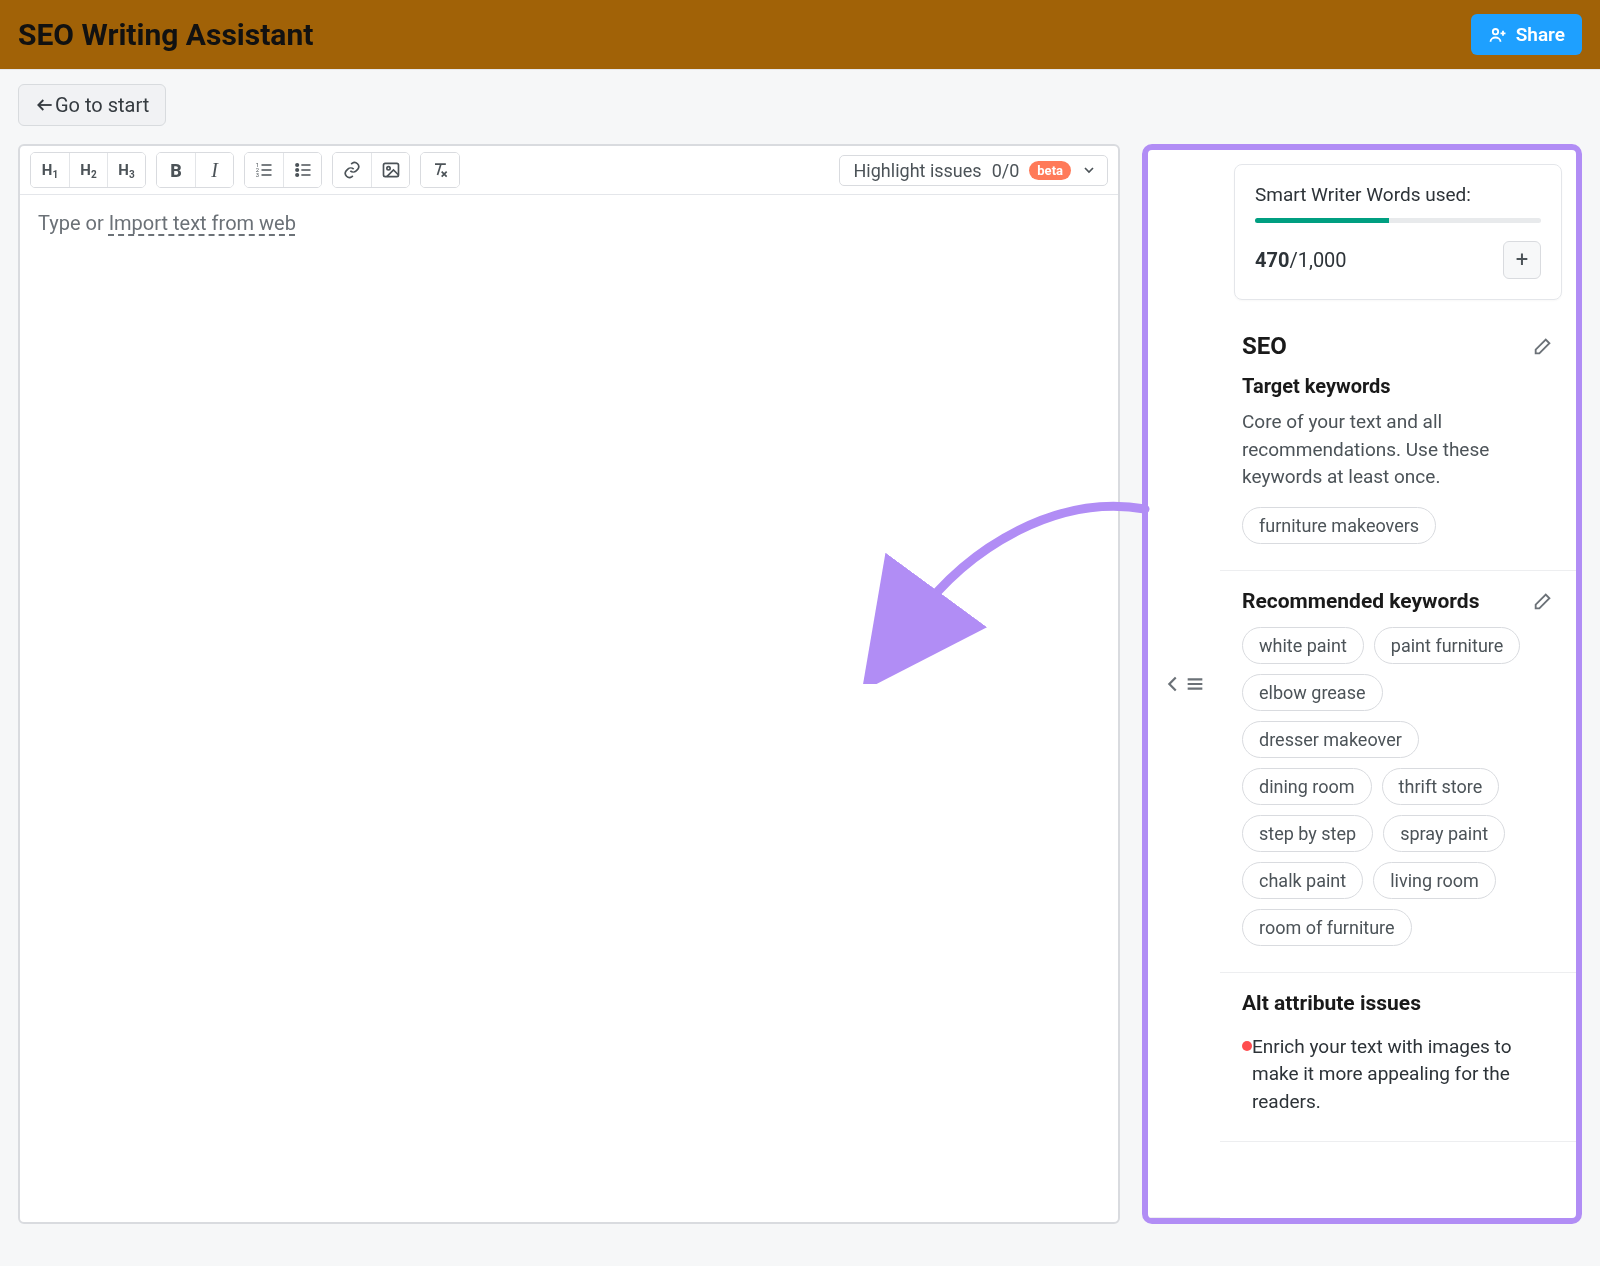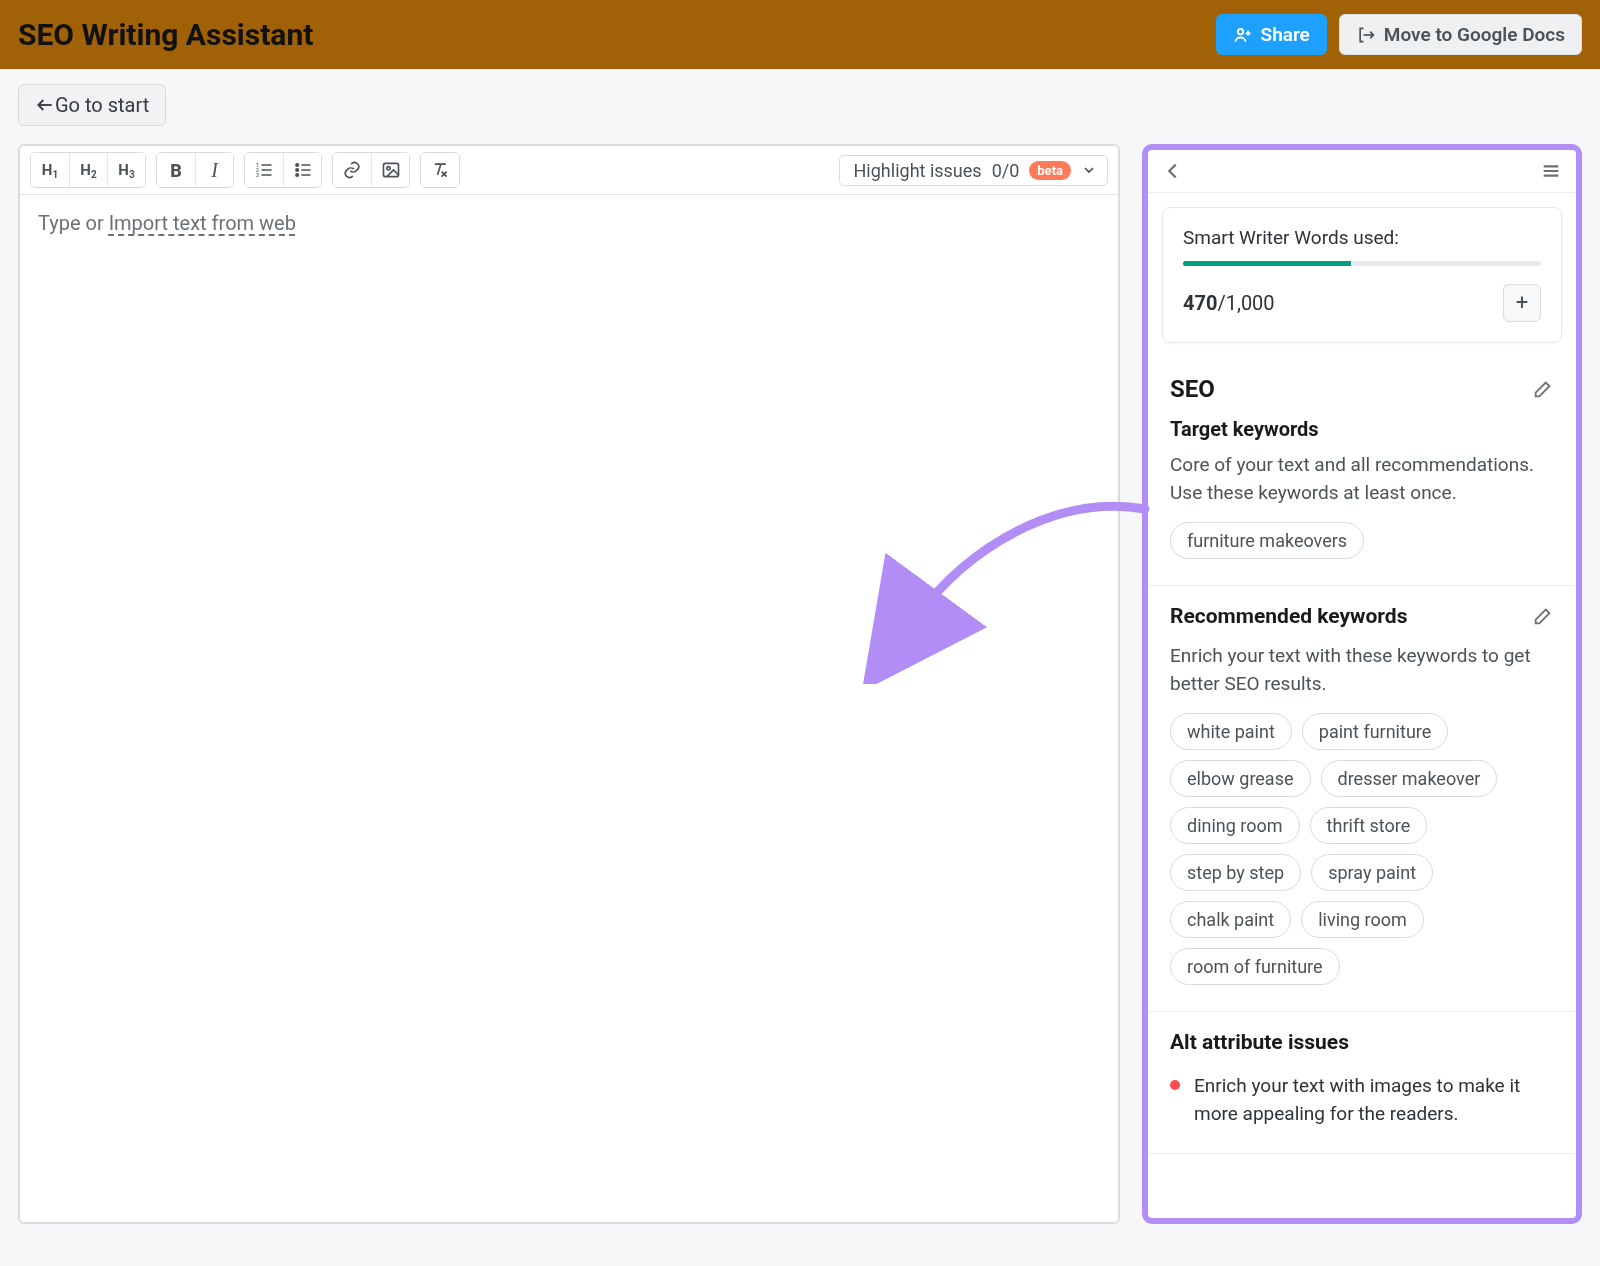--- a/index.html
+++ b/index.html
@@ -144,21 +144,20 @@
   }
 
   
   .sidebar-col { width: 440px; flex-shrink: 0; }
   .sidebar {
     background: #fff;
     border: 6px solid #b18df5;
     border-radius: 10px;
     height: 100%;
     display: flex;
-    flex-direction: column;
     overflow: hidden;
   }
   .sidebar-scroll::-webkit-scrollbar { width: 0; }
   .sb-hdr {
     display: flex; align-items: center; justify-content: space-between;
     padding: 10px 14px; border-bottom: 1px solid #edeef0;
   }
   .sb-hdr svg { width: 22px; height: 22px; color: #6b7177; cursor: pointer; }
   .sidebar-scroll { flex: 1; overflow-y: auto; }
 
@@ -199,49 +198,41 @@
   .desc { font-size: 19px; color: #4c5358; line-height: 1.45; margin-bottom: 16px; }
 
   .chips { display:flex; flex-wrap:wrap; gap: 10px; }
   .chip {
     border:1px solid #d9dbdf; border-radius: 999px;
     padding: 7px 16px; font-size: 18px; color:#4c5358;
     background:#fff; cursor:pointer;
   }
 
   .issue-row {
-    display:flex; gap: 14px; font-size: 19px; color:#2d3338; line-height:1.45;
+    display:flex; font-size: 19px; color:#2d3338; line-height:1.45;
   }
   .dot {
     width:10px; height:10px; background:#ff4d4f; border-radius:50%;
     flex-shrink:0; margin-top: 8px;
   }
 </style>
 </head>
 <body>
 
 <div class="header">
   <div class="title">SEO Writing Assistant</div>
   <div class="header-actions">
     <div class="btn btn-share">
       <svg viewBox="0 0 24 24" fill="none" stroke="currentColor" stroke-width="2.2">
         <circle cx="9" cy="8" r="3.2"></circle>
           <path d="M3 20c0-3 3-5 6-5s6 2 6 5"></path>
           <path d="M18 7v6M15 10h6"></path>
       </svg>
       <span>Share</span>
     </div>
-    <div class="btn btn-move">
-      <svg viewBox="0 0 24 24" fill="none" stroke="currentColor" stroke-width="2">
-        <path d="M9 4h-4v16h4"></path>
-          <path d="M9 12h12"></path>
-          <path d="M17 8l4 4-4 4"></path>
-      </svg>
-      <span>Move to Google Docs</span>
-    </div>
   </div>
 </div>
 
 <div class="subhead">
   <div class="go-start">
     <svg viewBox="0 0 24 24" fill="none" stroke="currentColor" stroke-width="2.2">
       <path d="M20 12H4"></path>
         <path d="M10 6l-6 6 6 6"></path>
     </svg>
     <span>Go to start</span>
@@ -375,21 +366,20 @@
             </div>
         </div>
 
         <div class="panel">
           <div class="sec-head">
             <div class="sec-title-m">Recommended keywords</div>
             <svg class="edit-ico" viewBox="0 0 24 24" fill="none" stroke="currentColor" stroke-width="2">
                 <path d="M4 20h4l11-11-4-4L4 16v4z"></path>
               </svg>
           </div>
-          <div class="desc">Enrich your text with these keywords to get better SEO results.</div>
           <div class="chips" id="rec-chips">
               <span class="chip">white paint</span>
               <span class="chip">paint furniture</span>
               <span class="chip">elbow grease</span>
               <span class="chip">dresser makeover</span>
               <span class="chip">dining room</span>
               <span class="chip">thrift store</span>
               <span class="chip">step by step</span>
               <span class="chip">spray paint</span>
               <span class="chip">chalk paint</span>

